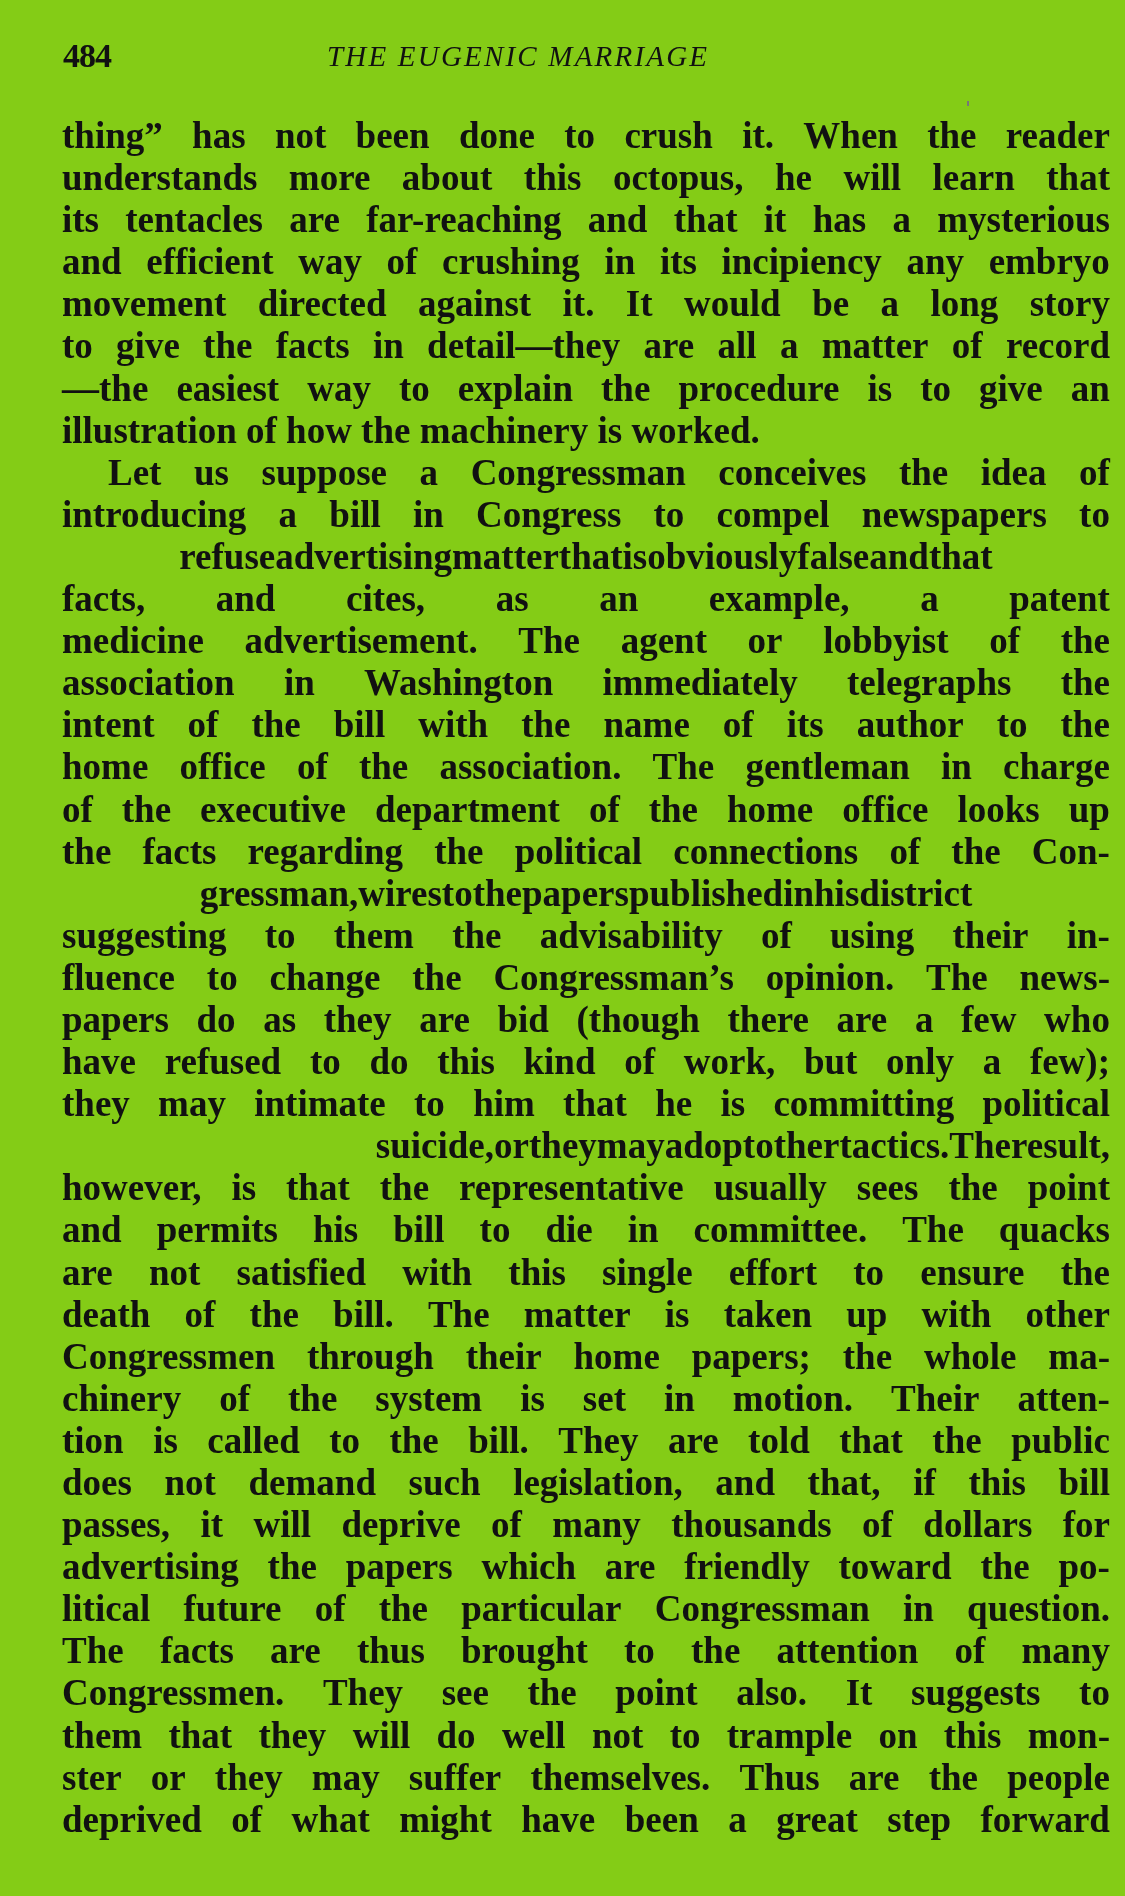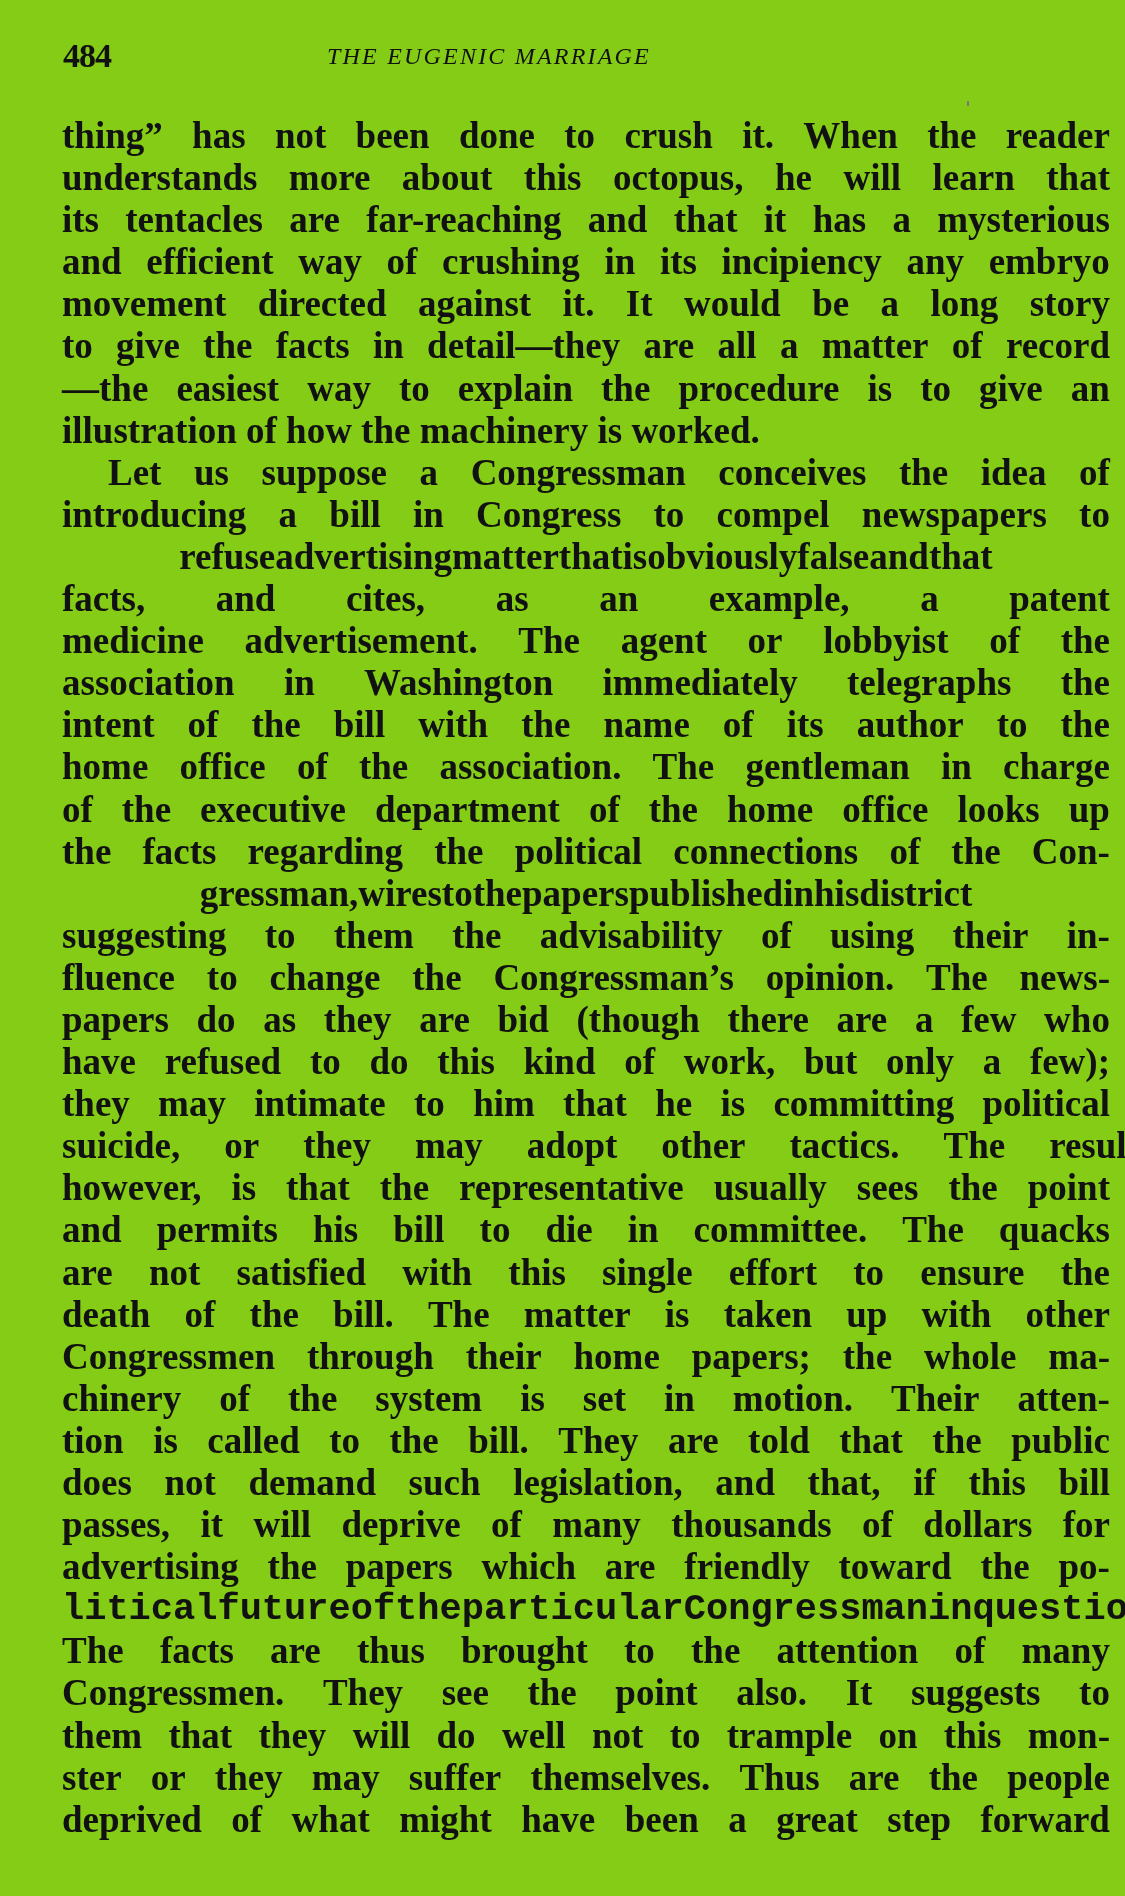--- a/index.html
+++ b/index.html
@@ -29,21 +29,21 @@
     font-size: 34px;
     font-weight: bold;
     line-height: 40px;
     letter-spacing: -1px;
   }
   .running-head {
     position: absolute;
     left: 327px;
     width: 530px;
     top: 36px;
-    font-size: 24px;
+    font-size: 29px;
     font-style: italic;
     line-height: 40px;
     letter-spacing: 2.2px;
     white-space: nowrap;
   }
   .speck {
     position: absolute;
     left: 967px;
     top: 101px;
     width: 2px;
@@ -351,21 +351,21 @@
         <span>may</span>
         <span>intimate</span>
         <span>to</span>
         <span>him</span>
         <span>that</span>
         <span>he</span>
         <span>is</span>
         <span>committing</span>
         <span>political</span>
       </div>
-      <div class="line" style="display: flex; justify-content: space-between; width: 1048px; gap: 44px;">
+      <div class="line" style="display: flex; justify-content: flex-end; width: 1048px;">
         <span>suicide,</span>
         <span>or</span>
         <span>they</span>
         <span>may</span>
         <span>adopt</span>
         <span>other</span>
         <span>tactics.</span>
         <span>The</span>
         <span>result,</span>
       </div>
@@ -481,21 +481,21 @@
         <span>advertising</span>
         <span>the</span>
         <span>papers</span>
         <span>which</span>
         <span>are</span>
         <span>friendly</span>
         <span>toward</span>
         <span>the</span>
         <span>po-</span>
       </div>
-      <div class="line" style="display: flex; justify-content: space-between; width: 1048px; font-family: Liberation Mono, monospace;">
+      <div class="line" style="display: flex; justify-content: space-between; width: 1048px;">
         <span>litical</span>
         <span>future</span>
         <span>of</span>
         <span>the</span>
         <span>particular</span>
         <span>Congressman</span>
         <span>in</span>
         <span>question.</span>
       </div>
       <div class="line" style="display: flex; justify-content: space-between; width: 1048px;">

